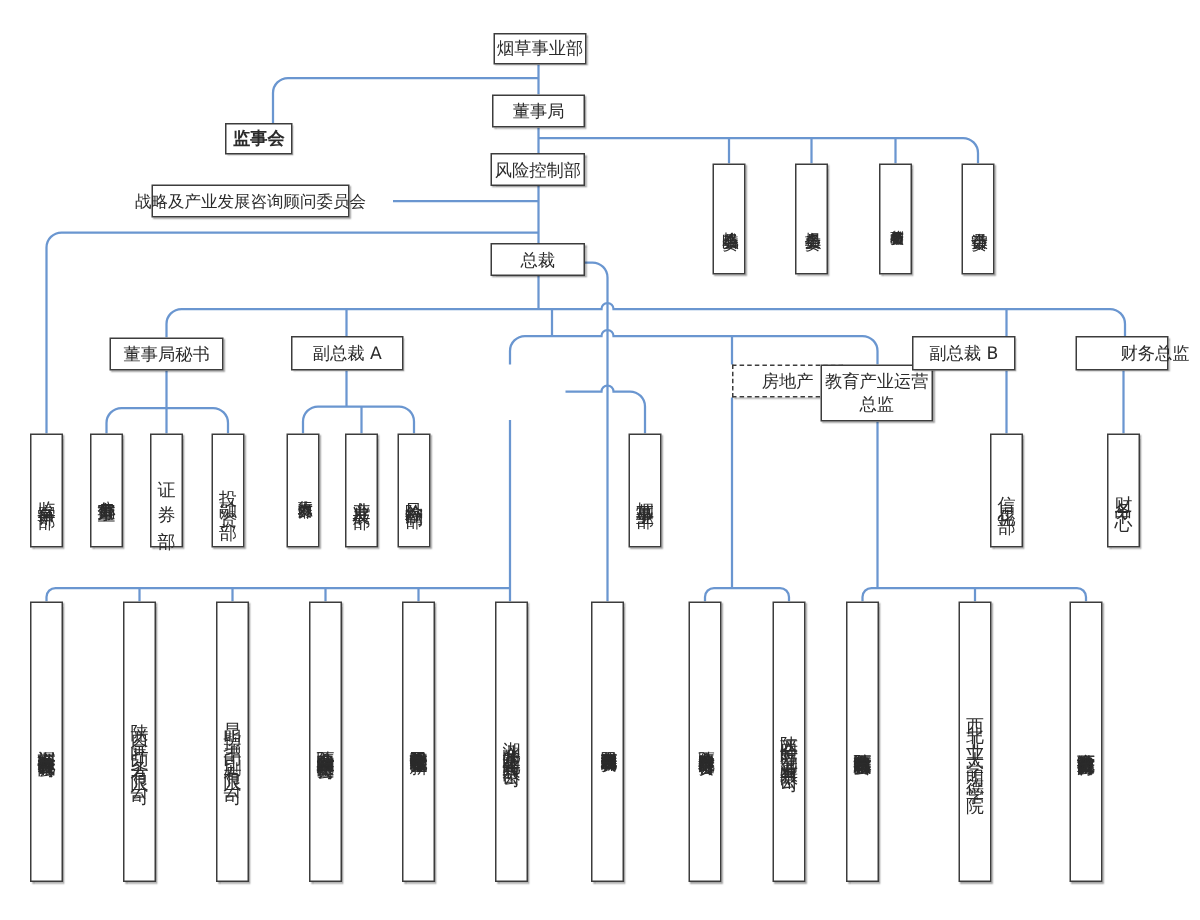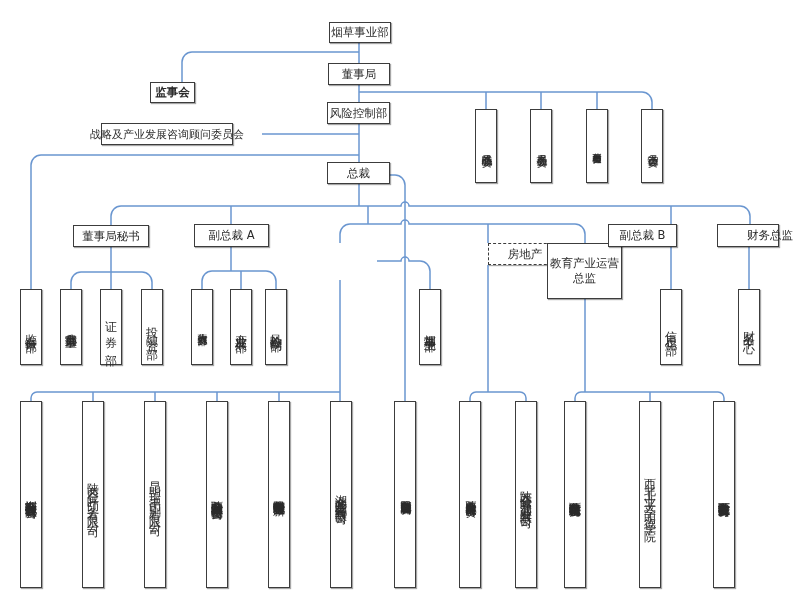--- a/index.html
+++ b/index.html
@@ -110,21 +110,21 @@
 
   <div class="box h" style="left: 73px; top: 225px; width: 76px; height: 22px; border-color: rgb(60, 60, 60); color: rgb(43, 43, 43);">
     <span>董事局秘书</span>
   </div>
   <div class="box h" style="left: 194px; top: 224px; width: 75px; height: 23px; border-color: rgb(60, 60, 60); color: rgb(43, 43, 43);">
     <span style="white-space:pre">副总裁 A</span>
   </div>
   <div class="box h dashed" style="left: 451px; top: 243px; width: 74px; height: 22px; border-color: rgb(60, 60, 60); color: rgb(43, 43, 43); margin-left: 37px;">
     <span>房地产</span>
   </div>
-  <div class="box h" style="left: 547px; top: 243px; width: 75px; height: 56px; border-color: rgb(60, 60, 60); color: rgb(43, 43, 43);">
+  <div class="box h" style="left: 547px; top: 243px; width: 75px; height: 38px; border-color: rgb(60, 60, 60); color: rgb(43, 43, 43);">
     <span class="line">教育产业运营</span>
     <span class="line">总监</span>
   </div>
   <div class="box h" style="left: 608px; top: 224px; width: 69px; height: 23px; border-color: rgb(60, 60, 60); color: rgb(43, 43, 43);">
     <span style="white-space:pre">副总裁 B</span>
   </div>
   <div class="box h" style="left: 717px; top: 224px; width: 62px; height: 23px; border-color: rgb(60, 60, 60); color: rgb(43, 43, 43); padding-left: 44px;">
     <span>财务总监</span>
   </div>
 

